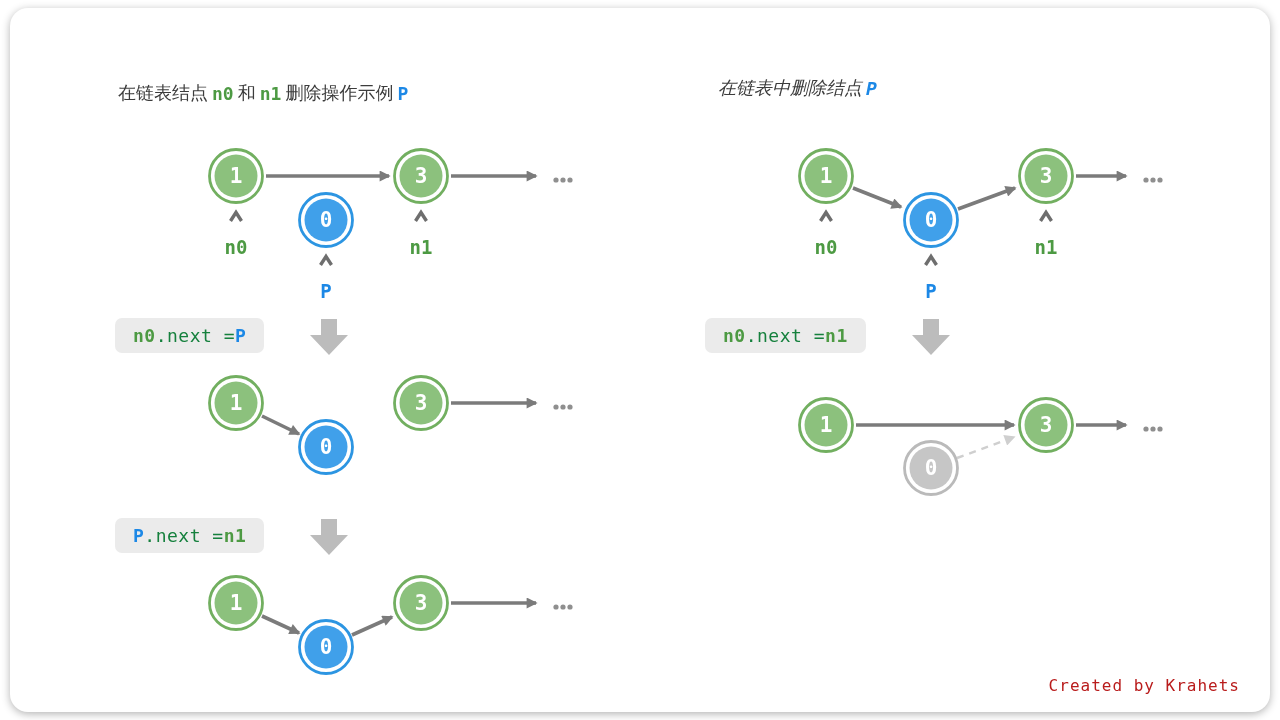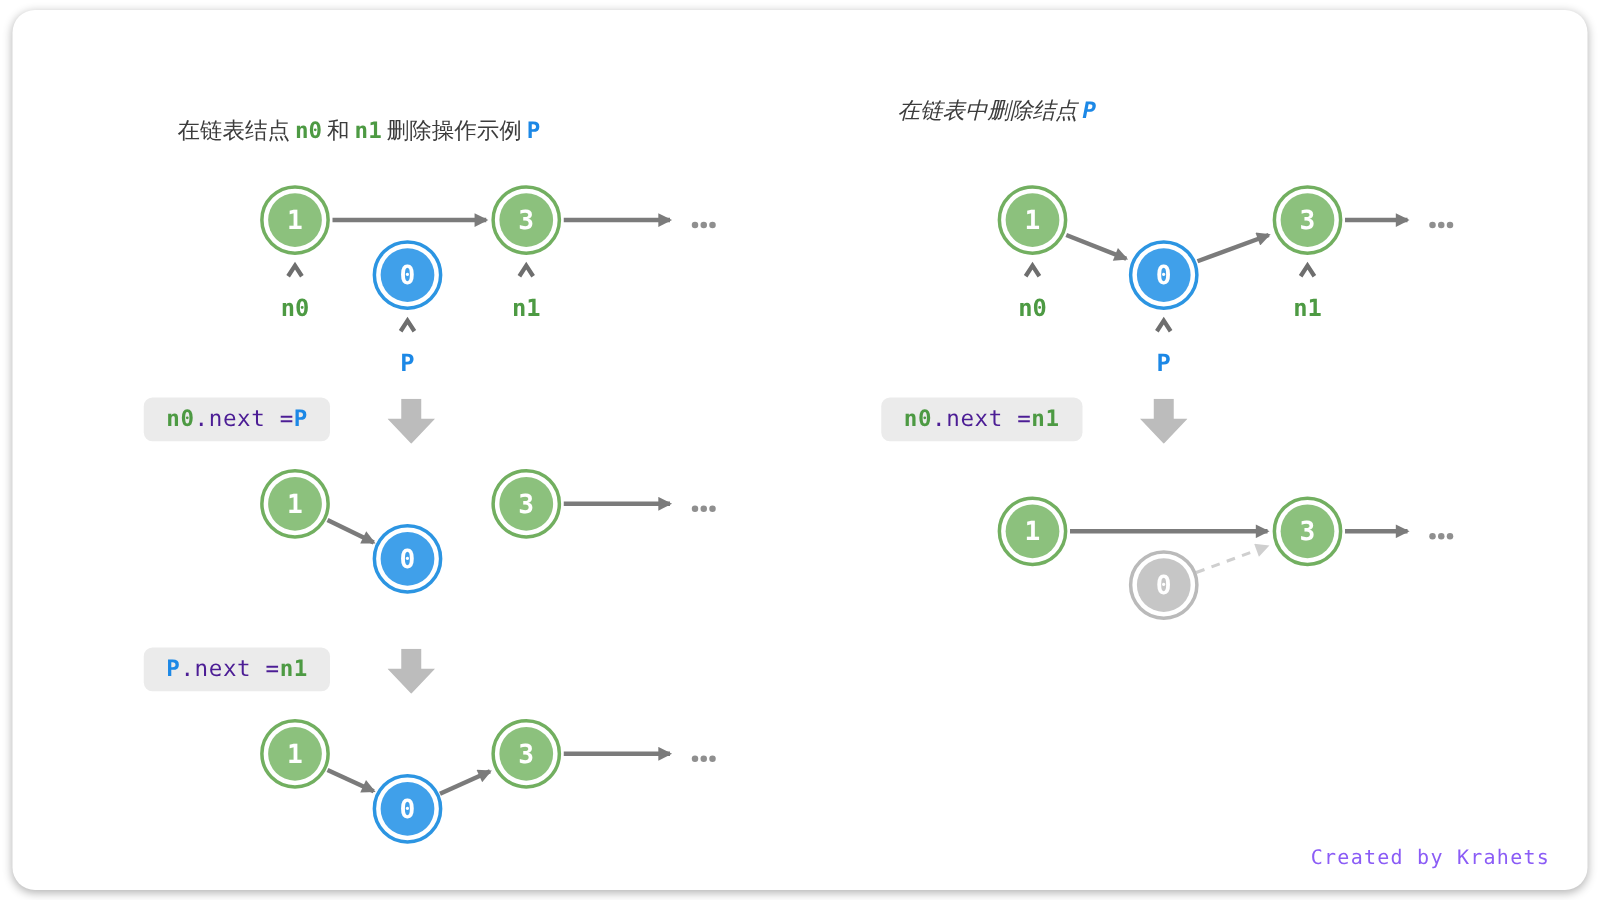--- a/index.html
+++ b/index.html
@@ -9,25 +9,25 @@
     border-radius:18px;box-shadow:0 2px 8px rgba(0,0,0,0.30);}
   #diagram-layer{position:absolute;left:0;top:0;width:1280px;height:720px;z-index:2;}
   .abs{position:absolute;z-index:3;}
   .title{font-size:22px;font-weight:bold;color:#2e2e2e;letter-spacing:0.5px;}
   .subtitle{font-size:18px;color:#3c3c3c;display:flex;align-items:center;}
   .subtitle .part-plain{color:#3c3c3c;}
   .part-green{font-family:"DejaVu Sans Mono",monospace;font-weight:bold;color:#4d9a43;margin:0 4px;}
   .part-blue{font-family:"DejaVu Sans Mono",monospace;font-weight:bold;color:#1c88e6;margin:0 4px;}
   .codebox{background:#ebebeb;border-radius:7px;height:35px;display:inline-flex;align-items:center;
     padding:0 18px;font-size:18px;letter-spacing:0.5px;}
-  .codebox .part-plain{font-family:"DejaVu Sans Mono",monospace;color:#4c1d95;}
+  .codebox .part-plain{font-family:"DejaVu Sans Mono",monospace;color:#15803d;}
   .codebox .part-green,.codebox .part-blue{margin:0;}
   .down-arrow{width:38px;height:36px;}
   .down-arrow polygon{fill:#bcbcbc;}
-  .credit{font-family:"DejaVu Sans Mono",monospace;font-size:16px;color:#8b5cf6;letter-spacing:1px;text-align:center;}
+  .credit{font-family:"DejaVu Sans Mono",monospace;font-size:16px;color:#b91c1c;letter-spacing:1px;text-align:center;}
 </style>
 </head>
 <body>
 
 <div class="stage">
   <div class="card"></div>
 
   <svg id="diagram-layer" viewBox="0 0 1280 720" xmlns="http://www.w3.org/2000/svg">
       <defs>
         <marker id="ah-solid" viewBox="0 0 10 10" refX="8.5" refY="5" markerWidth="13" markerHeight="11" markerUnits="userSpaceOnUse" orient="auto">
@@ -127,21 +127,21 @@
         <text x="1046" y="425" fill="#ffffff" text-anchor="middle" dominant-baseline="central" font-family="&quot;DejaVu Sans Mono&quot;, monospace" font-size="21" font-weight="bold">3</text>
         <circle cx="931" cy="468" r="26.5" fill="#ffffff" stroke="#bababa" stroke-width="2.8"></circle>
         <circle cx="931" cy="468" r="21.5" fill="#c6c6c6"></circle>
         <text x="931" y="468" fill="#ffffff" text-anchor="middle" dominant-baseline="central" font-family="&quot;DejaVu Sans Mono&quot;, monospace" font-size="21" font-weight="bold">0</text>
         <circle cx="1146" cy="429" r="2.6" fill="#8f8f8f"></circle>
         <circle cx="1153" cy="429" r="2.6" fill="#8f8f8f"></circle>
         <circle cx="1160" cy="429" r="2.6" fill="#8f8f8f"></circle>
       </g>
     </svg>
 
-  <div class="abs subtitle" style="left:118px;top:92px;margin-left:24px;">
+  <div class="abs subtitle" style="left:118px;top:81px;">
       <span class="part-plain">在链表结点</span>
       <span class="part-green">n0</span>
       <span class="part-plain">和</span>
       <span class="part-green">n1</span>
       <span class="part-plain">删除操作示例</span>
       <span class="part-blue">P</span>
     </div>
 
   <div class="abs codebox" style="left:115px;top:318px;">
       <span class="part-green">n0</span>

